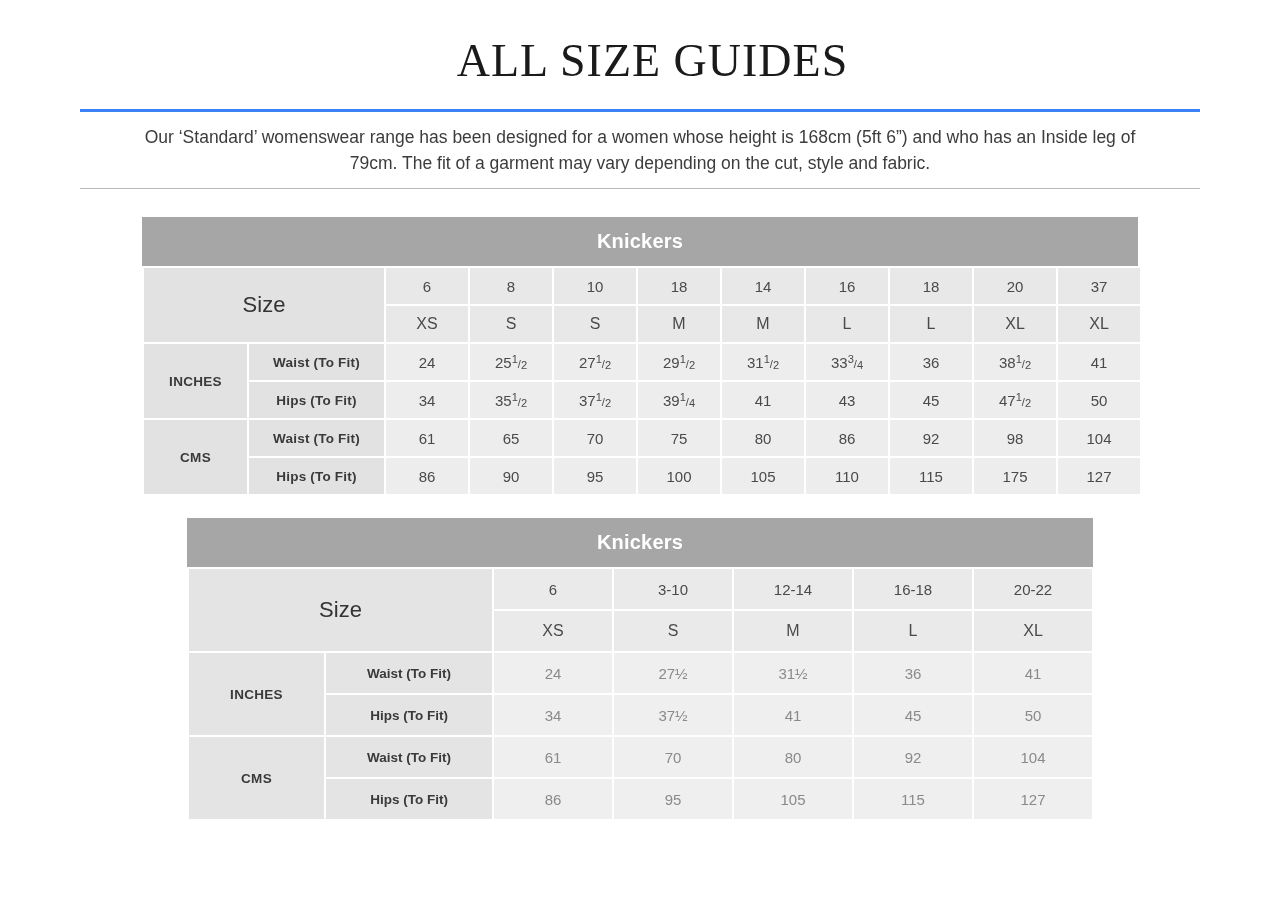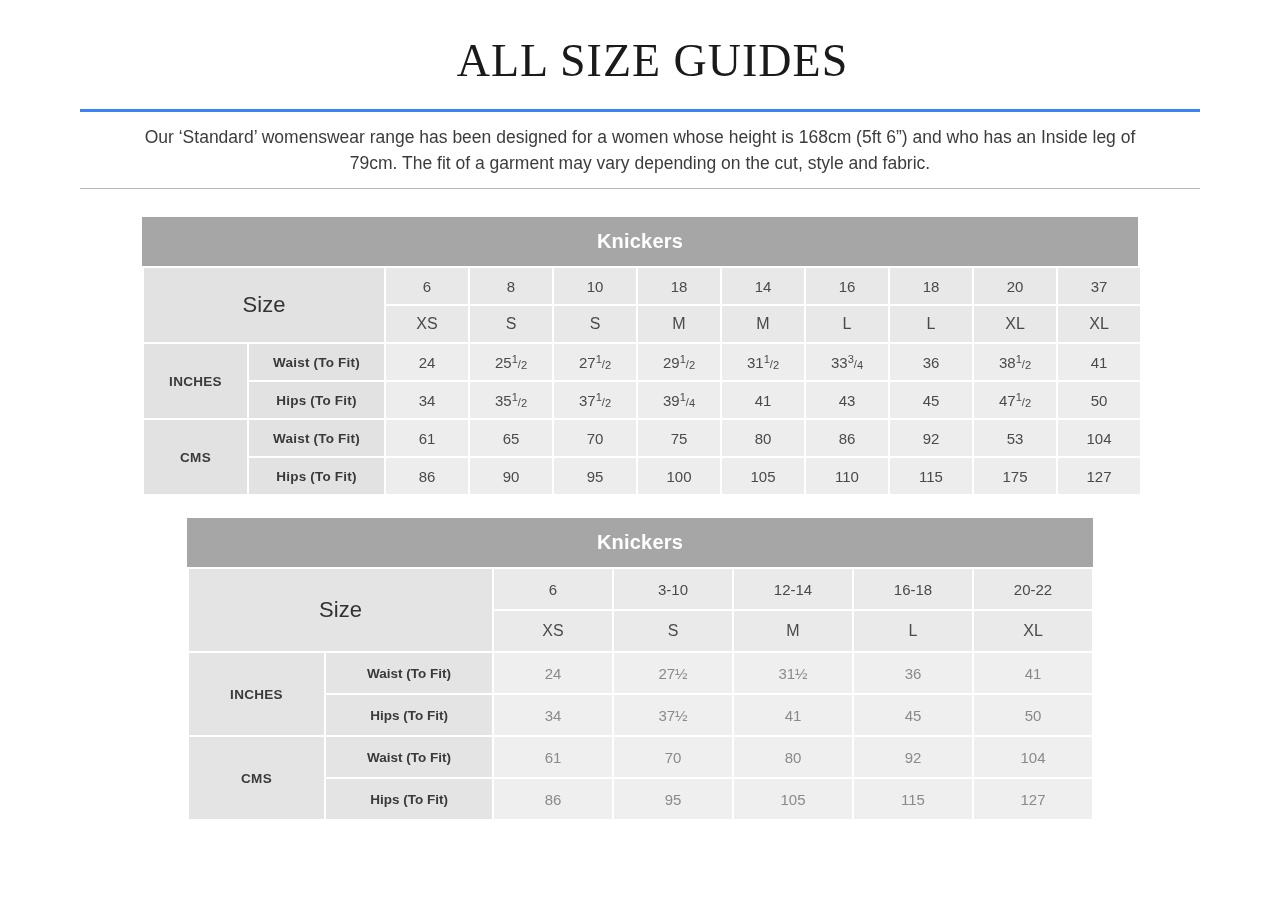--- a/index.html
+++ b/index.html
@@ -234,21 +234,21 @@
       <tr>
         <td class="unit-label" rowspan="2">CMS</td>
         <td class="row-label">Waist (To Fit)</td>
         <td class="val">61</td>
         <td class="val">65</td>
         <td class="val">70</td>
         <td class="val">75</td>
         <td class="val">80</td>
         <td class="val">86</td>
         <td class="val">92</td>
-        <td class="val">53</td>
+        <td class="val">98</td>
         <td class="val">104</td>
       </tr>
       <tr>
         <td class="row-label">Hips (To Fit)</td>
         <td class="val">86</td>
         <td class="val">90</td>
         <td class="val">95</td>
         <td class="val">100</td>
         <td class="val">105</td>
         <td class="val">110</td>

